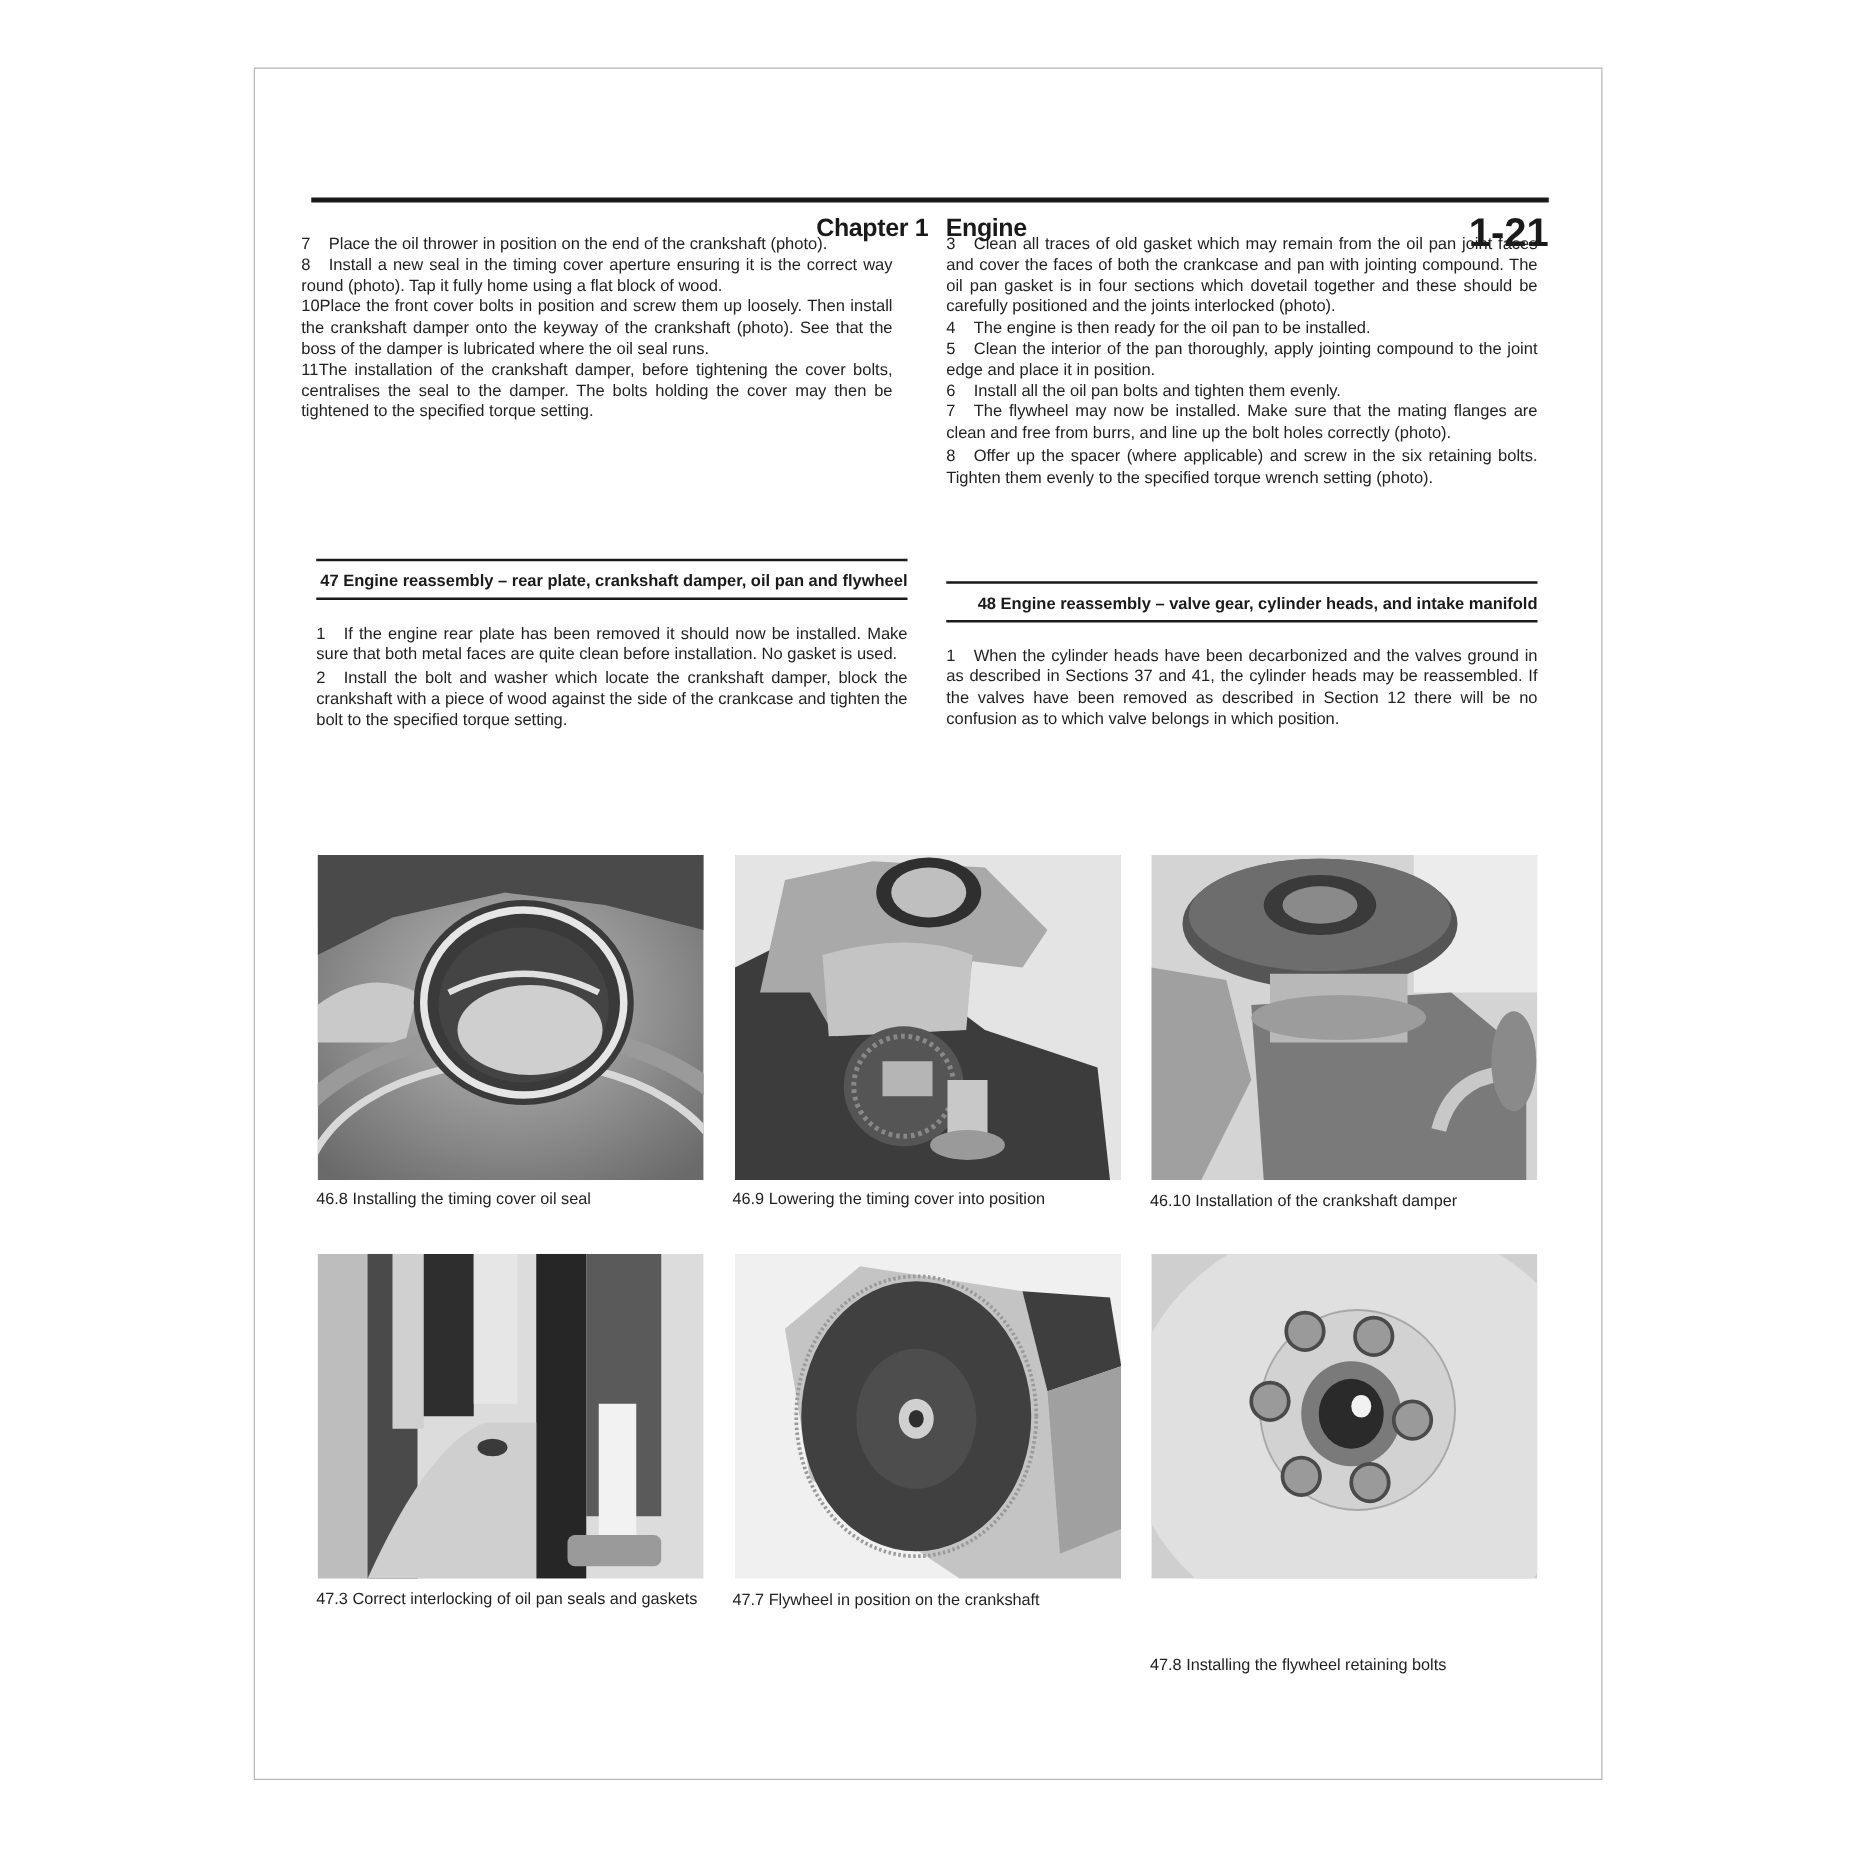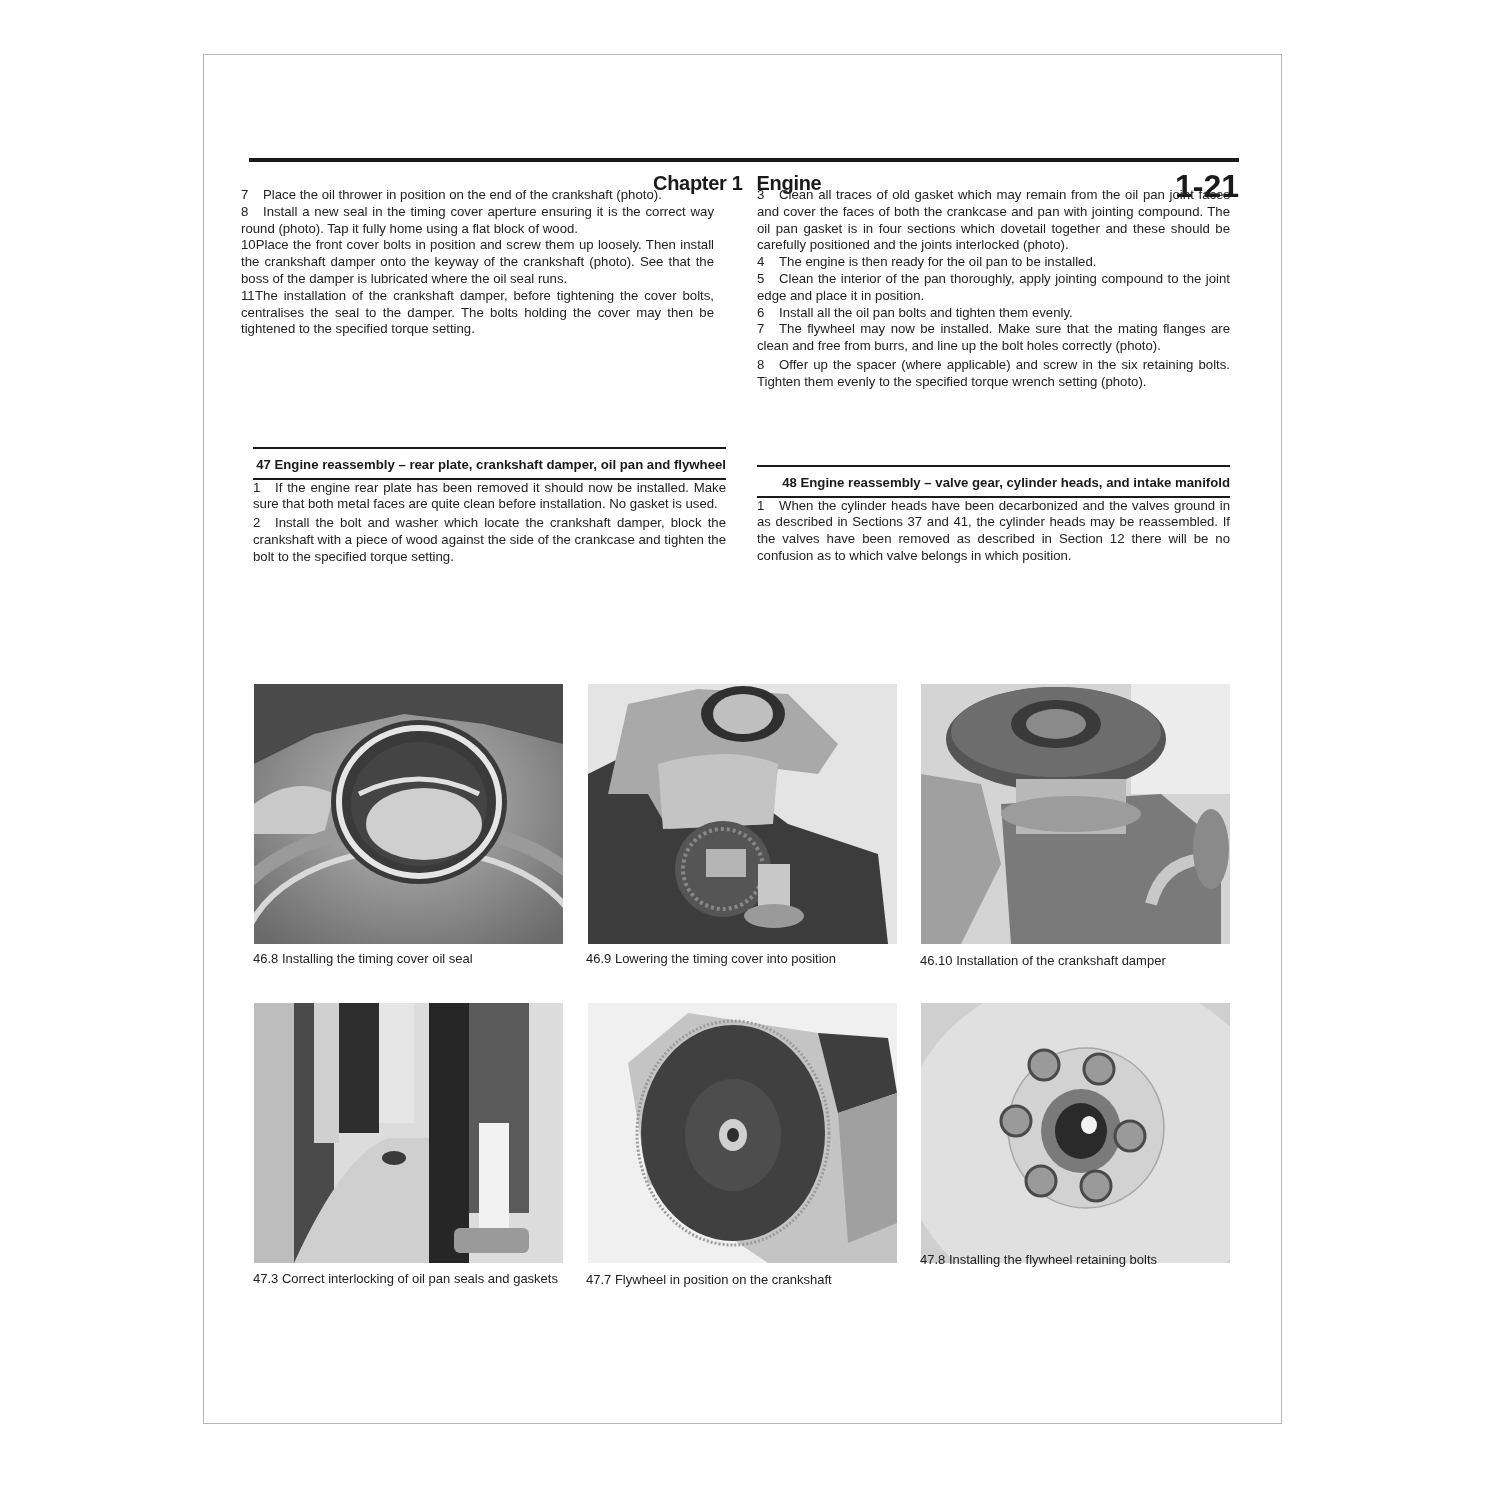--- a/index.html
+++ b/index.html
@@ -15,39 +15,39 @@
     .col.left { left: 241px; top: 187px; }
     .col.right { left: 757px; top: 187px; }
     .para { margin: 0; }
     .para .num { display: inline-block; min-width: 22px; }
     .para.tight .num { min-width: 14px; }
     .gap { height: 2px; }
 
     .section { position: absolute; width: 473px; }
     .section .rule { height: 2px; background: #1a1a1a; }
     .section .title { font-size: 13.2px; font-weight: bold; line-height: 16.5px; padding: 8px 0 4px 0; color: #1a1a1a; text-align: right; }
-    .section .body { font-size: 13.2px; line-height: 16.8px; text-align: justify; padding-top: 0; color: #222; }
+    .section .body { font-size: 13.2px; line-height: 16.8px; text-align: justify; padding-top: 19px; color: #222; }
     .section.s47 { left: 253px; top: 447px; }
     .section.s48 { left: 757px; top: 465px; }
 
     .photo { position: absolute; width: 309px; height: 260px; overflow: hidden; }
     .caption { position: absolute; font-size: 13px; line-height: 16px; color: #222; width: 320px; }
 
     .p1 { left: 254px; top: 684px; }
     .p2 { left: 588px; top: 684px; }
     .p3 { left: 921px; top: 684px; }
     .p4 { left: 254px; top: 1003px; }
     .p5 { left: 588px; top: 1003px; }
     .p6 { left: 921px; top: 1003px; }
     .c1 { left: 253px; top: 951px; }
     .c2 { left: 586px; top: 951px; }
     .c3 { left: 920px; top: 953px; }
     .c4 { left: 253px; top: 1271px; width: 318px; }
     .c5 { left: 586px; top: 1272px; }
-    .c6 { left: 920px; top: 1252px; }
+    .c6 { left: 920px; top: 1324px; }
   </style>
 </head>
 <body>
 
 <div class="page"></div>
 
 <div class="header">
   <div class="chapter"><span>Chapter 1</span><span class="sep"></span><span>Engine</span></div>
   <div class="pagenum">1-21</div>
 </div>

